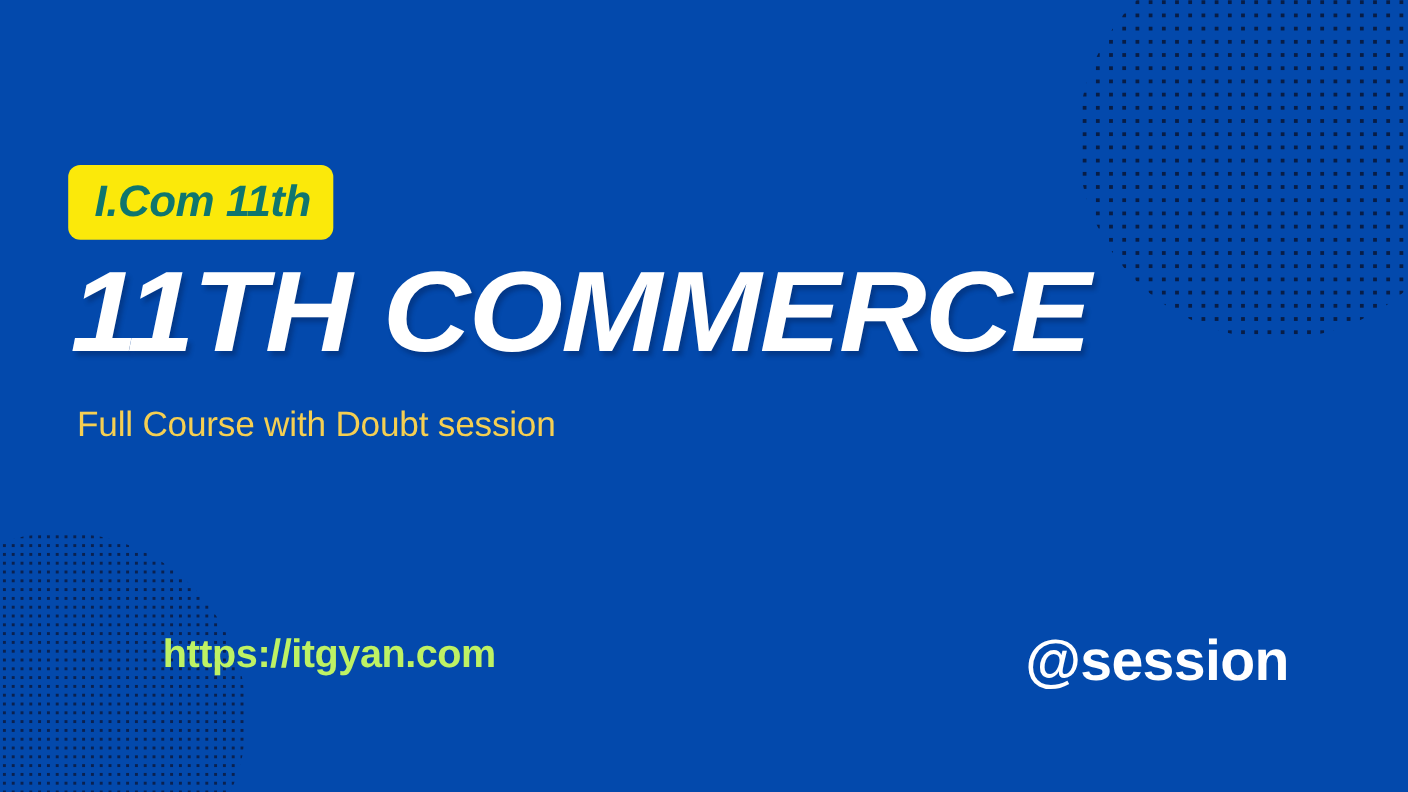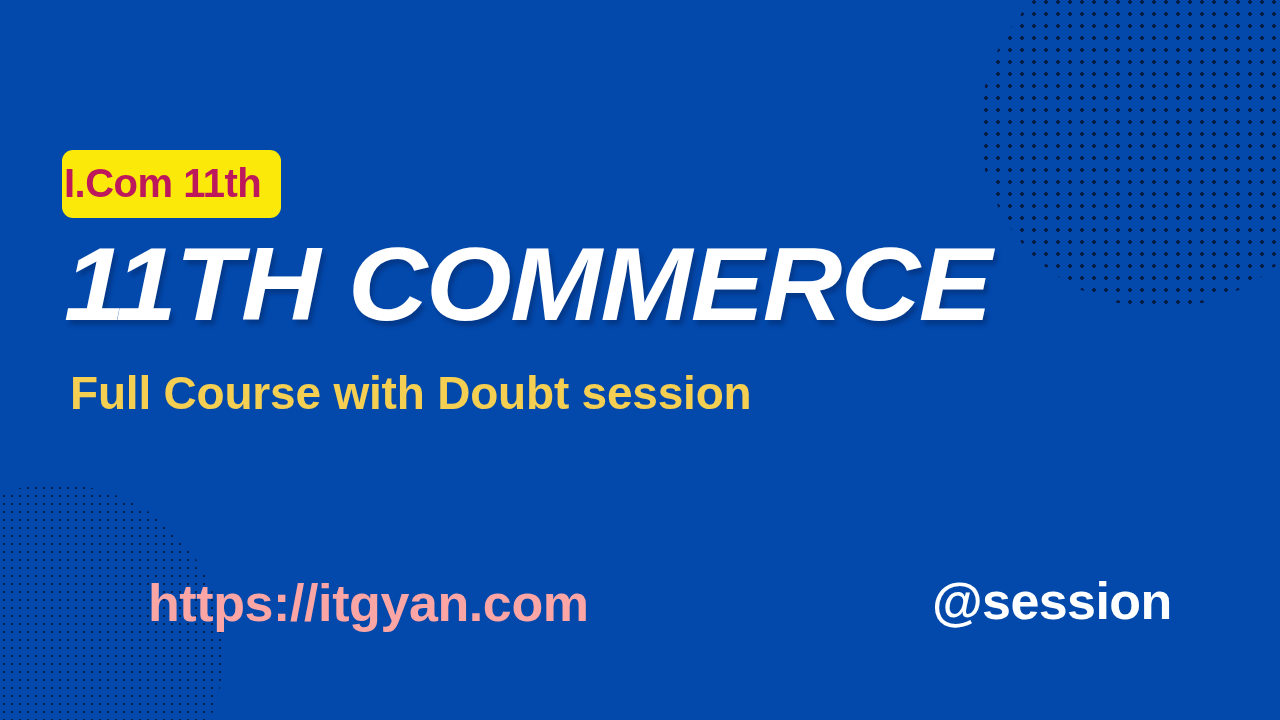--- a/index.html
+++ b/index.html
@@ -57,28 +57,29 @@
     width: 1160px;
     height: 720px;
   }
 
   #badge {
     position: absolute;
     left: 0;
     top: 150px;
     height: 68px;
     box-sizing: border-box;
-    padding: 0 20px 3px 2px;
+    padding: 0 20px 3px 24px;
     display: flex;
     align-items: center;
     background: #fbe90a;
     border-radius: 11px;
-    color: #be185d;
+    color: #0f766e;
     font-size: 40px;
     font-weight: bold;
+    font-style: italic;
     letter-spacing: -0.5px;
     line-height: 1;
     white-space: nowrap;
   }
 
   #headline {
     position: absolute;
     left: 2px;
     top: 228px;
     margin: 0;
@@ -93,33 +94,33 @@
     transform-origin: left center;
     text-shadow: 3px 5px 4px rgba(0, 20, 60, 0.30);
   }
 
   #subtitle {
     position: absolute;
     left: 8px;
     top: 366px;
     margin: 0;
     color: #f5cf52;
-    font-size: 46px;
-    font-weight: bold;
+    font-size: 32px;
+    font-weight: normal;
     letter-spacing: -0.2px;
     line-height: 1.2;
     white-space: nowrap;
   }
 
   #site-url {
     position: absolute;
     left: 86px;
     top: 572px;
-    color: #fca5a5;
-    font-size: 52px;
+    color: #bef264;
+    font-size: 36px;
     font-weight: bold;
     letter-spacing: -0.4px;
     line-height: 1.2;
     white-space: nowrap;
     text-decoration: none;
   }
 
   #handle {
     position: absolute;
     left: 870px;

